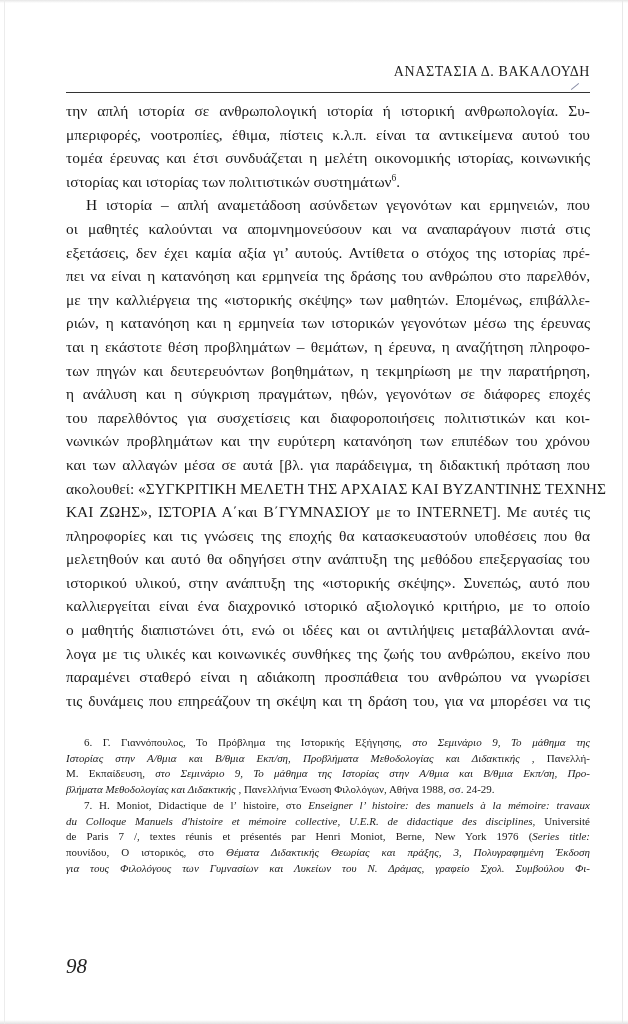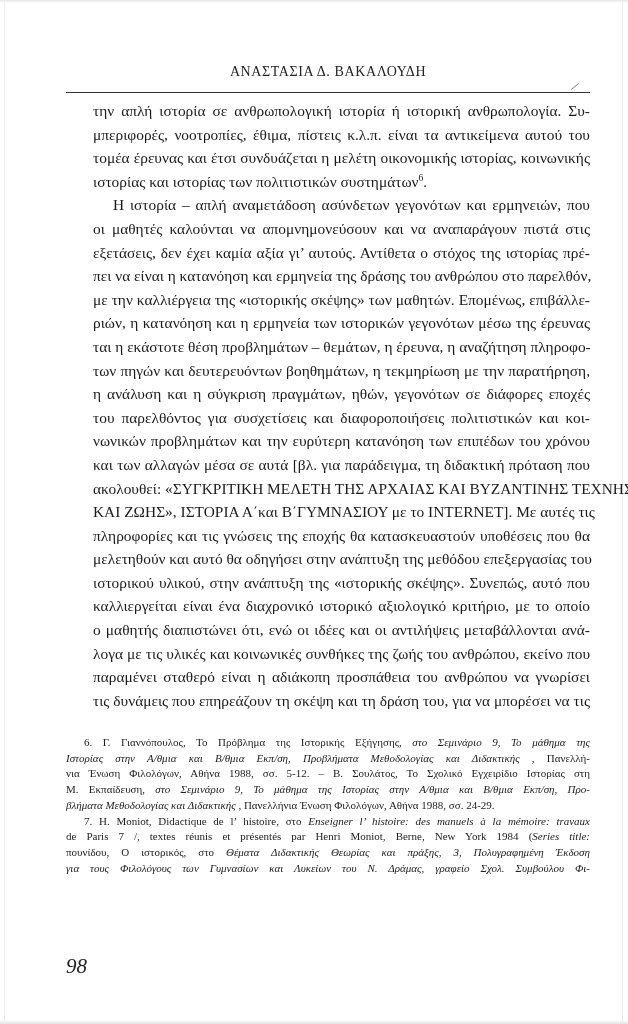--- a/index.html
+++ b/index.html
@@ -29,21 +29,21 @@
     }
     .page-edge-right {
       position: absolute; left: 622px; top: 0; width: 1px; height: 1024px;
       background: #e8e8e8;
     }
     .running-head {
       position: absolute;
       left: 66px;
       width: 524px;
       top: 64px;
-      text-align: center;
+      text-align: right;
       font-size: 14px;
       letter-spacing: 0.6px;
       color: #222;
     }
     .head-rule {
       position: absolute;
       left: 66px;
       top: 92px;
       width: 524px;
       height: 1px;
@@ -72,21 +72,20 @@
       margin: 0;
     }
     .body-text p.indent {
       text-indent: 20px;
     }
     .body-text .line {
       display: block;
       text-align: justify;
       text-align-last: justify;
       white-space: nowrap;
-      margin-left: 27px;
     }
     .body-text .line.last {
       text-align-last: left;
     }
     .body-text p.indent .line:first-child {
       padding-left: 20px;
     }
     .body-text p.indent {
       text-indent: 0;
     }
@@ -168,25 +167,25 @@
       <span class="line">λογα με τις υλικές και κοινωνικές συνθήκες της ζωής του ανθρώπου, εκείνο που</span>
       <span class="line">παραμένει σταθερό είναι η αδιάκοπη προσπάθεια του ανθρώπου να γνωρίσει</span>
       <span class="line">τις δυνάμεις που επηρεάζουν τη σκέψη και τη δράση του, για να μπορέσει να τις</span>
     </p>
 </div>
 
 <div class="footnotes">
   <div id="fn-0">
       <span class="line first"><span>6. Γ. Γιαννόπουλος, Το Πρόβλημα της Ιστορικής Εξήγησης, </span><i>στο Σεμινάριο 9, Το μάθημα της</i></span>
       <span class="line"><i>Ιστορίας στην Α/θμια και Β/θμια Εκπ/ση, Προβλήματα Μεθοδολογίας και Διδακτικής</i><span> , Πανελλή-</span></span>
-      <span class="line"><span>νια Ένωση Φιλολόγων, Αθήνα 1988, σσ. 5-12. – Β. Σουλάτος, Το Σχολικό Εγχειρίδιο Ιστορίας στη</span></span>
       <span class="line"><span>Μ. Εκπαίδευση, </span><i>στο Σεμινάριο 9, Το μάθημα της Ιστορίας στην Α/θμια και Β/θμια Εκπ/ση, Προ-</i></span>
       <span class="line last"><i>βλήματα Μεθοδολογίας και Διδακτικής</i><span> , Πανελλήνια Ένωση Φιλολόγων, Αθήνα 1988, σσ. 24-29.</span></span>
     </div>
   <div id="fn-1">
       <span class="line first"><span>7. H. Moniot, Didactique de l’ histoire, στο </span><i>Enseigner l’ histoire: des manuels à la mémoire: travaux</i></span>
-      <span class="line"><span>de Paris 7 /, textes réunis et présentés par Henri Moniot, Berne, New York 1984 (</span><i>Series title:</i></span>
+      <span class="line"><i>du Colloque Manuels d'histoire et mémoire collective, U.E.R. de didactique des disciplines,</i><span> Université</span></span>
+      <span class="line"><span>de Paris 7 /, textes réunis et présentés par Henri Moniot, Berne, New York 1976 (</span><i>Series title:</i></span>
       <span class="line"><span>πουνίδου, Ο ιστορικός, στο </span><i>Θέματα Διδακτικής Θεωρίας και πράξης, 3, Πολυγραφημένη Έκδοση</i></span>
       <span class="line"><i>για τους Φιλολόγους των Γυμνασίων και Λυκείων του Ν. Δράμας, γραφείο Σχολ. Συμβούλου Φι-</i></span>
     </div>
 </div>
 
 <div class="page-number">98</div>
 
 </body></html>

